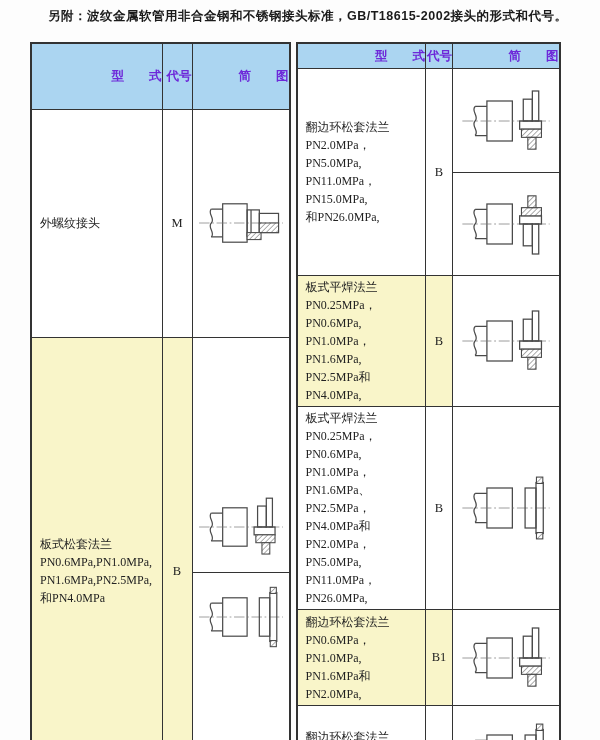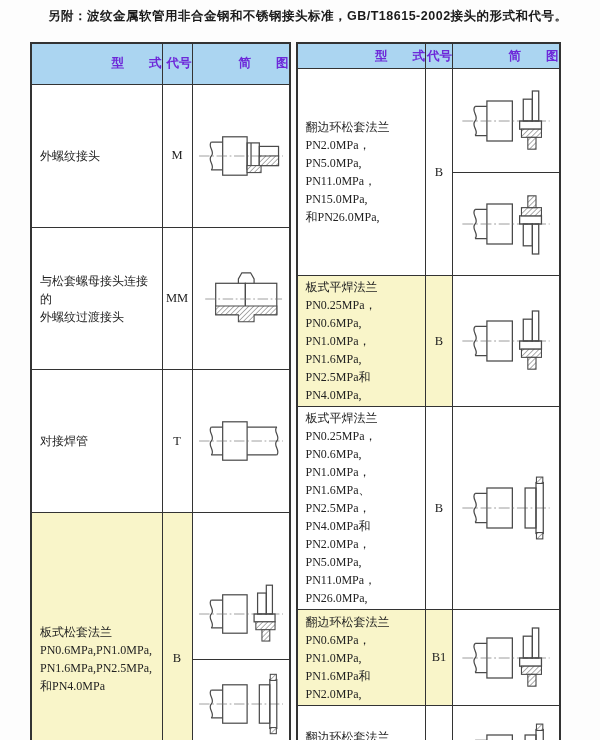--- a/index.html
+++ b/index.html
@@ -145,43 +145,20 @@
       <td class="t-cell">
             <div class="type-text">外螺纹接头</div>
           </td>
       <td class="c-cell">M</td>
       <td class="d-cell">
             <svg class="diag" width="96" height="66" viewBox="0 0 110 72">
               <use href="#sym-m"></use>
             </svg>
           </td>
     </tr>
-    <tr style="height:88px">
-      <td class="t-cell">
-            <div class="type-text">与松套螺母接头连接的
-外螺纹过渡接头</div>
-          </td>
-      <td class="c-cell">MM</td>
-      <td class="d-cell">
-            <svg class="diag" width="96" height="66" viewBox="0 0 110 72">
-              <use href="#sym-mm"></use>
-            </svg>
-          </td>
-    </tr>
-    <tr style="height:88px">
-      <td class="t-cell">
-            <div class="type-text">对接焊管</div>
-          </td>
-      <td class="c-cell">T</td>
-      <td class="d-cell">
-            <svg class="diag" width="96" height="66" viewBox="0 0 110 72">
-              <use href="#sym-t"></use>
-            </svg>
-          </td>
-    </tr>
     <tr style="height:180px">
       <td class="t-cell hl">
             <div class="type-text">板式松套法兰
 PN0.6MPa,PN1.0MPa,
 PN1.6MPa,PN2.5MPa,
 和PN4.0MPa</div>
           </td>
       <td class="c-cell hl">B</td>
       <td class="d-cell">
         <div class="d-half" style="height:90px">

